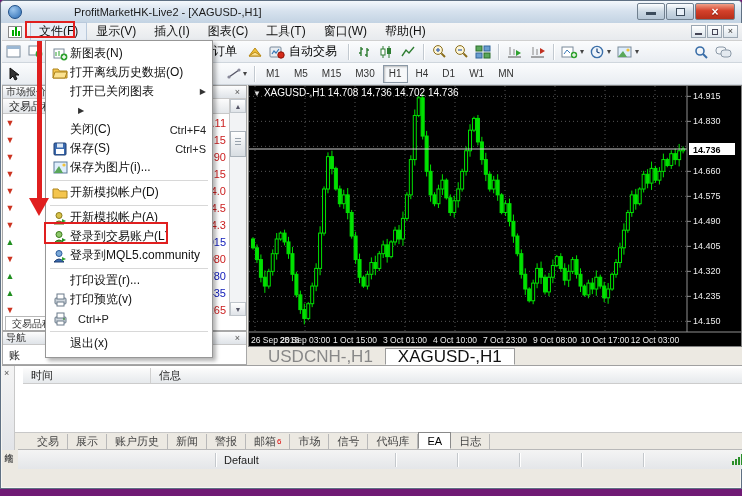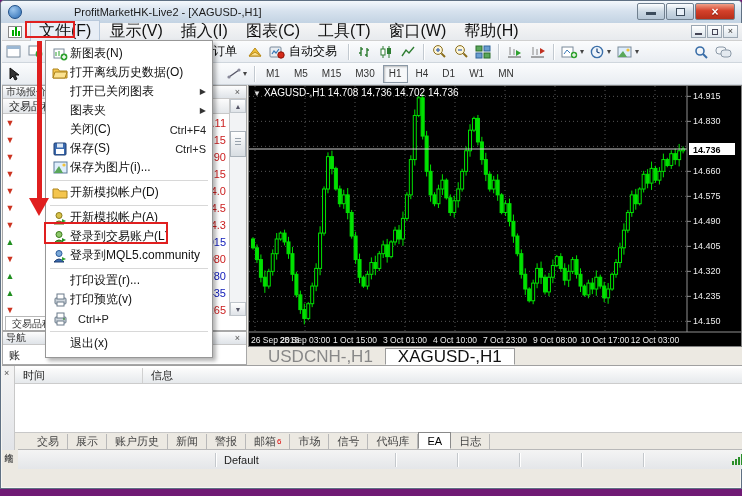--- a/index.html
+++ b/index.html
@@ -13,21 +13,21 @@
   .winbtns{position:absolute;right:6px;top:2px;display:flex;}
   .wbtn{width:28px;height:17px;border:1px solid #70808f;border-radius:2px;margin-left:1px;background:linear-gradient(#fdfeff,#ccd9e4 50%,#b5c6d6);position:relative;cursor:default;}
   .wbtn.close{width:40px;background:linear-gradient(#f0a088,#d4412b 45%,#b52e1a);}
   .glyph-min{position:absolute;left:8px;right:8px;bottom:4px;height:3px;background:#3c4c5c;}
   .glyph-restore{position:absolute;left:9px;top:4px;width:9px;height:8px;border:1px solid #3c4c5c;background:#e8f0f8;}
   .glyph-close{position:absolute;left:0;right:0;top:1px;text-align:center;color:#fff;font-weight:bold;font-size:12px;text-shadow:0 1px 1px #7a1407;}
   
   .menubar{position:absolute;left:1px;top:22px;width:740px;height:18px;background:linear-gradient(#f6f6f6,#e7eaee);display:flex;align-items:center;border-bottom:1px solid #d0d0d0;}
   .mdi-sysicon{width:14px;height:12px;margin:0 8px 0 6px;border:1px solid #888;background:#fff;position:relative;}
   .mdi-sysicon i{position:absolute;bottom:1px;width:2px;background:#0a0;}
-  .menu-item{padding:1px 9px;font-size:16px;color:#111;}
+  .menu-item{padding:1px 9px;font-size:12px;color:#111;}
   .mdi-controls{position:absolute;right:4px;top:2px;display:flex;}
   .mdibtn{width:15px;height:13px;border:1px solid #9aa6b2;background:linear-gradient(#fff,#dde5ec);margin-left:1px;font-size:9px;line-height:11px;text-align:center;color:#333;position:relative;}
   .mdibtn .bar{position:absolute;left:3px;right:3px;bottom:2px;height:2px;background:#445;}
   .mdibtn .sq{position:absolute;left:4px;top:3px;width:6px;height:6px;border:1px solid #445;}
   
   .toolbar{position:absolute;left:1px;width:740px;height:22px;background:linear-gradient(#fbfcfd,#e9edf2);border-bottom:1px solid #cfd6dd;display:flex;align-items:center;}
   .tb1{top:40px;} .tb2{top:62px;}
   .tbtn{height:20px;min-width:22px;display:flex;align-items:center;justify-content:center;padding:0 2px;border:1px solid transparent;border-radius:2px;}
   .tbtn svg{display:block;}
   .tbtn-label{font-size:12px;padding:0 4px;white-space:nowrap;}
@@ -59,21 +59,21 @@
   .chart-title{position:absolute;left:4px;top:1px;color:#fff;font-size:10px;z-index:5;white-space:nowrap;}
   .chart-title .cw-collapse{color:#ddd;font-size:8px;margin-right:3px;}
   .chart-tabs{position:absolute;left:247px;top:346px;width:494px;height:18px;background:#ece9e2;display:flex;align-items:flex-end;padding-left:8px;}
   .ctab{height:16px;padding:0 12px;font-size:17px;display:flex;align-items:center;color:#888;}
   .ctab.active{background:#fff;border:1px solid #9a9a9a;border-bottom:1px solid #fff;color:#111;height:17px;}
   
   .terminal{position:absolute;left:1px;top:364px;width:740px;height:84px;background:#fff;border-top:1px solid #a0a0a0;}
   .term-side{position:absolute;left:0;top:0;width:13px;height:84px;background:linear-gradient(#f4f4f4,#e2e4e8);border-right:1px solid #c8c8c8;}
   .term-side .vtext{position:absolute;left:0;bottom:2px;width:13px;writing-mode:vertical-rl;font-size:9px;color:#444;letter-spacing:1px;}
   .term-close{position:absolute;left:2px;top:2px;font-size:9px;color:#555;z-index:3;}
-  .term-header{position:absolute;left:13px;top:2px;right:0;height:16px;background:linear-gradient(#fcfcfc,#e6e9ec);border-bottom:1px solid #cccccc;display:flex;font-size:11px;color:#222;align-items:center;}
+  .term-header{position:absolute;left:21px;top:2px;right:0;height:16px;background:linear-gradient(#fcfcfc,#e6e9ec);border-bottom:1px solid #cccccc;display:flex;font-size:11px;color:#222;align-items:center;}
   .th-col0{width:128px;padding-left:8px;border-right:1px solid #d0d0d0;}
   .th-col1{flex:1;padding-left:8px;}
   .term-tabs{position:absolute;left:13px;bottom:0;right:0;height:17px;background:#ece9e2;border-top:1px solid #c8c8c8;display:flex;align-items:flex-end;padding-left:14px;}
   .ttab{height:15px;padding:0 8px;font-size:11px;color:#444;display:flex;align-items:center;border-right:1px solid #b8b8b8;}
   .ttab.active{background:#fff;border:1px solid #8a8a8a;border-bottom:1px solid #fff;color:#000;height:17px;}
   .ttab sub{color:#d00;font-size:8px;margin-left:1px;}
   
   .statusbar{position:absolute;left:17px;top:448px;width:740px;height:20px;background:linear-gradient(#f4f4f4,#e4e6e9);border-top:1px solid #b8b8b8;display:flex;align-items:center;font-size:11px;color:#222;}
   .sb-field{height:14px;border-right:1px solid #c4c8cc;box-shadow:1px 0 0 #fff;padding:0 8px;display:flex;align-items:center;}
   .sb-conn{margin-left:auto;margin-right:14px;display:flex;align-items:flex-end;height:11px;}
@@ -739,21 +739,20 @@
         </span>
         <span class="mlabel">打开离线历史数据(O)</span>
       </div>
       <div class="mi">
         <span class="mic"></span>
         <span class="mlabel">打开已关闭图表</span>
         <span class="msub">▶</span>
       </div>
       <div class="mi">
         <span class="mic"></span>
-        <span class="mlabel">图表夹</span>
         <span class="msub">▶</span>
       </div>
       <div class="mi">
         <span class="mic"></span>
         <span class="mlabel">关闭(C)</span>
         <span class="mshort">Ctrl+F4</span>
       </div>
       <div class="mi">
         <span class="mic">
           <svg width="14" height="14">

